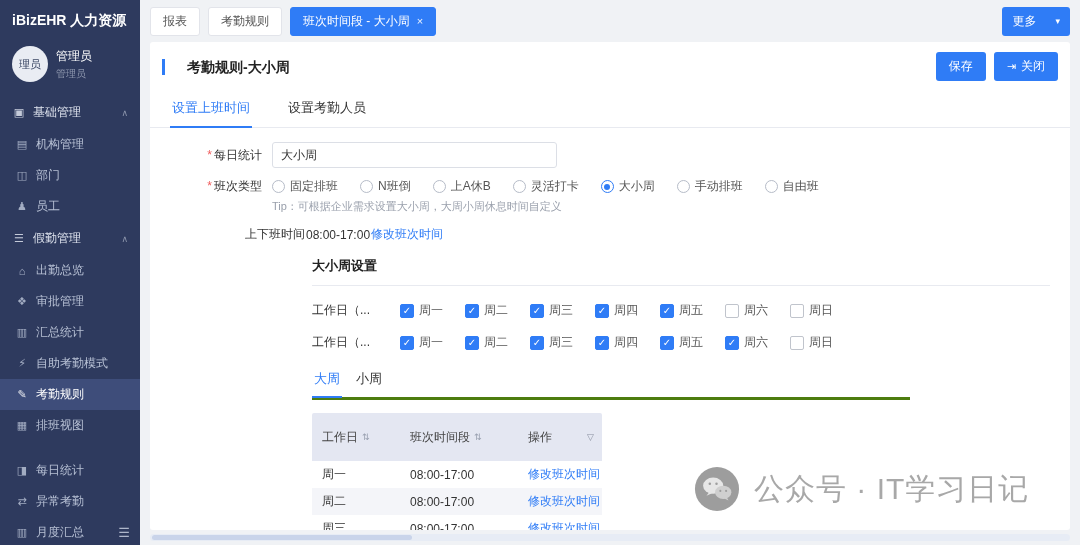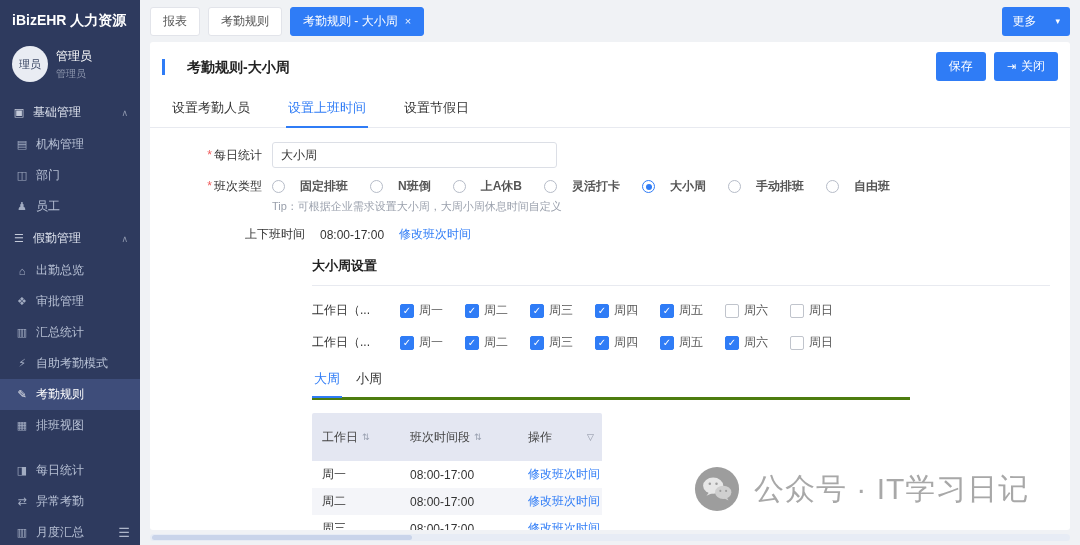--- a/index.html
+++ b/index.html
@@ -44,26 +44,26 @@
   .main-tabs { display:flex; gap:34px; padding:2px 20px 0; border-bottom:1px solid #e8eaf0; }
   .mtab { padding:8px 2px 9px; font-size:13px; color:#333; cursor:pointer; }
   .mtab.active { color:#2f7cf6; border-bottom:2px solid #2f7cf6; margin-bottom:-1px; }
 
   .body { flex:1; padding:14px 20px 0; overflow:hidden; }
   .form-row { display:flex; align-items:center; margin-bottom:10px; }
   .flabel { width:92px; min-width:92px; text-align:right; margin-right:10px; color:#333; }
   .req { color:#f05b5b; margin-right:2px; }
   .tinput { width:285px; height:26px; border:1px solid #dcdfe6; border-radius:3px; padding:0 8px; font-size:12px; color:#333; font-family:inherit; outline:none; }
   .radios { display:flex; align-items:center; gap:22px; flex-wrap:nowrap; }
-  .radio-opt { display:inline-flex; align-items:center; gap:15px; color:#555; cursor:pointer; white-space:nowrap;font-weight:bold; }
+  .radio-opt { display:inline-flex; align-items:center; gap:5px; color:#555; cursor:pointer; white-space:nowrap; }
   .radio { width:13px; height:13px; min-width:13px; border:1px solid #b6bcc8; border-radius:50%; background:#fff; position:relative; }
   .radio.on { border-color:#2f7cf6; }
   .radio.on::after { content:""; position:absolute; left:2.5px; top:2.5px; right:2.5px; bottom:2.5px; background:#2f7cf6; border-radius:50%; }
   .tip { margin:0 0 12px 102px; color:#9aa0ac; font-size:11px; }
-  .worktime-row { margin:12px 0 14px 75px; display:flex; align-items:center; gap:15px; color:#333; }
+  .worktime-row { margin:12px 0 14px 75px; display:flex; align-items:center; gap:1px; color:#333; }
   .link { color:#2f7cf6; text-decoration:none; cursor:pointer; }
 
   .section { margin-left:142px; }
   .section-title { font-weight:bold; font-size:13px; color:#222; padding-bottom:10px; border-bottom:1px solid #e8eaf0; margin-bottom:16px; }
   .week-row { display:flex; align-items:center; gap:22px; margin-bottom:15px; color:#333; }
   .week-label { width:66px; min-width:66px; white-space:nowrap; overflow:hidden; }
   .cb-opt { display:inline-flex; align-items:center; gap:5px; color:#555; cursor:pointer; white-space:nowrap; }
   .cb { width:14px; height:14px; min-width:14px; border:1px solid #c0c4cc; border-radius:2px; background:#fff; color:#fff; font-size:10px; line-height:12px; text-align:center; }
   .cb.on { background:#2f7cf6; border-color:#2f7cf6; }
 
@@ -171,21 +171,21 @@
   <div class="main">
     <div class="tabbar">
       <div class="wtabs">
           <span class="wtab">
             <span>报表</span>
           </span>
           <span class="wtab">
             <span>考勤规则</span>
           </span>
           <span class="wtab active">
-            <span>考勤规则 - 大小周</span>
+            <span>班次时间段 - 大小周</span>
             <span class="x">×</span>
           </span>
         </div>
       <button class="more-btn">
         <span>更多</span>
         <span class="caret">▾</span>
       </button>
     </div>
 
     <div class="card">
@@ -196,23 +196,22 @@
             <span>保存</span>
           </button>
           <button class="btn">
             <span class="bicon">⇥</span>
             <span>关闭</span>
           </button>
         </div>
       </div>
 
       <div class="main-tabs">
+          <span class="mtab active">设置上班时间</span>
           <span class="mtab">设置考勤人员</span>
-          <span class="mtab active">设置上班时间</span>
-          <span class="mtab">设置节假日</span>
         </div>
 
       <div class="body">
         <div class="form-row">
           <label class="flabel"><span class="req">*</span><span>每日统计</span></label>
           <input class="tinput" value="大小周" style="">
         </div>
 
         <div class="form-row" style="margin-bottom:4px;">
           <label class="flabel"><span class="req">*</span><span>班次类型</span></label>

